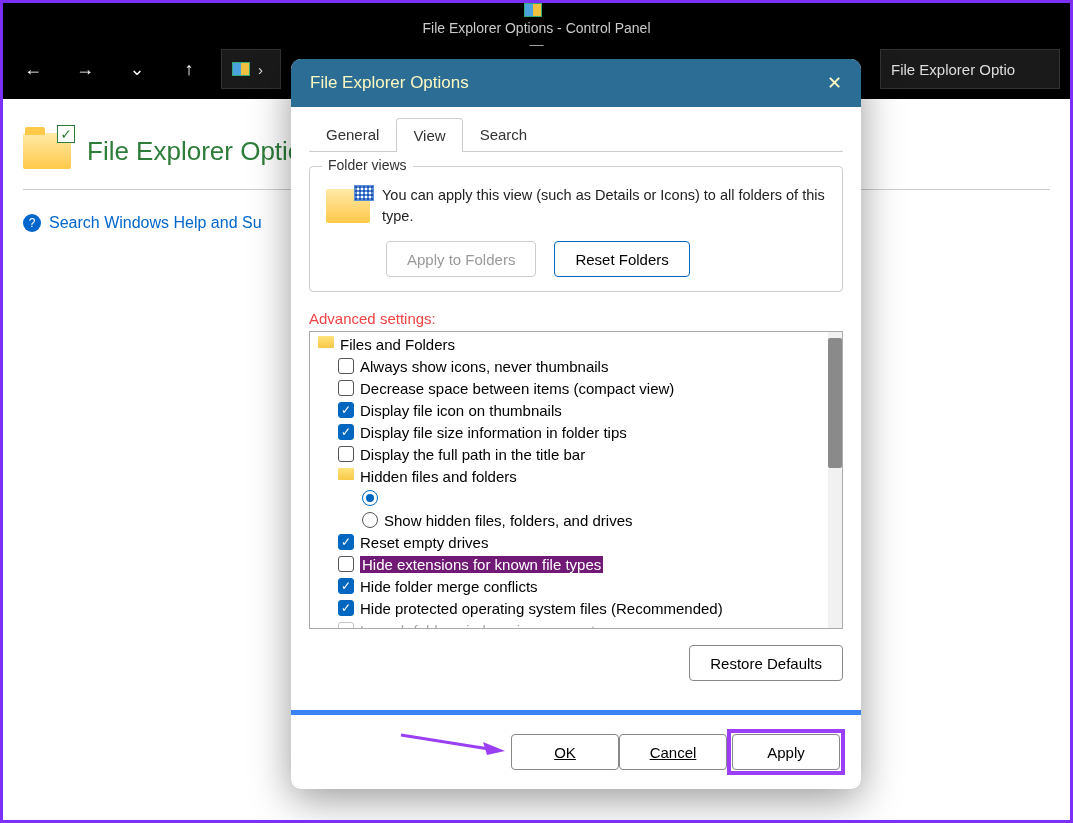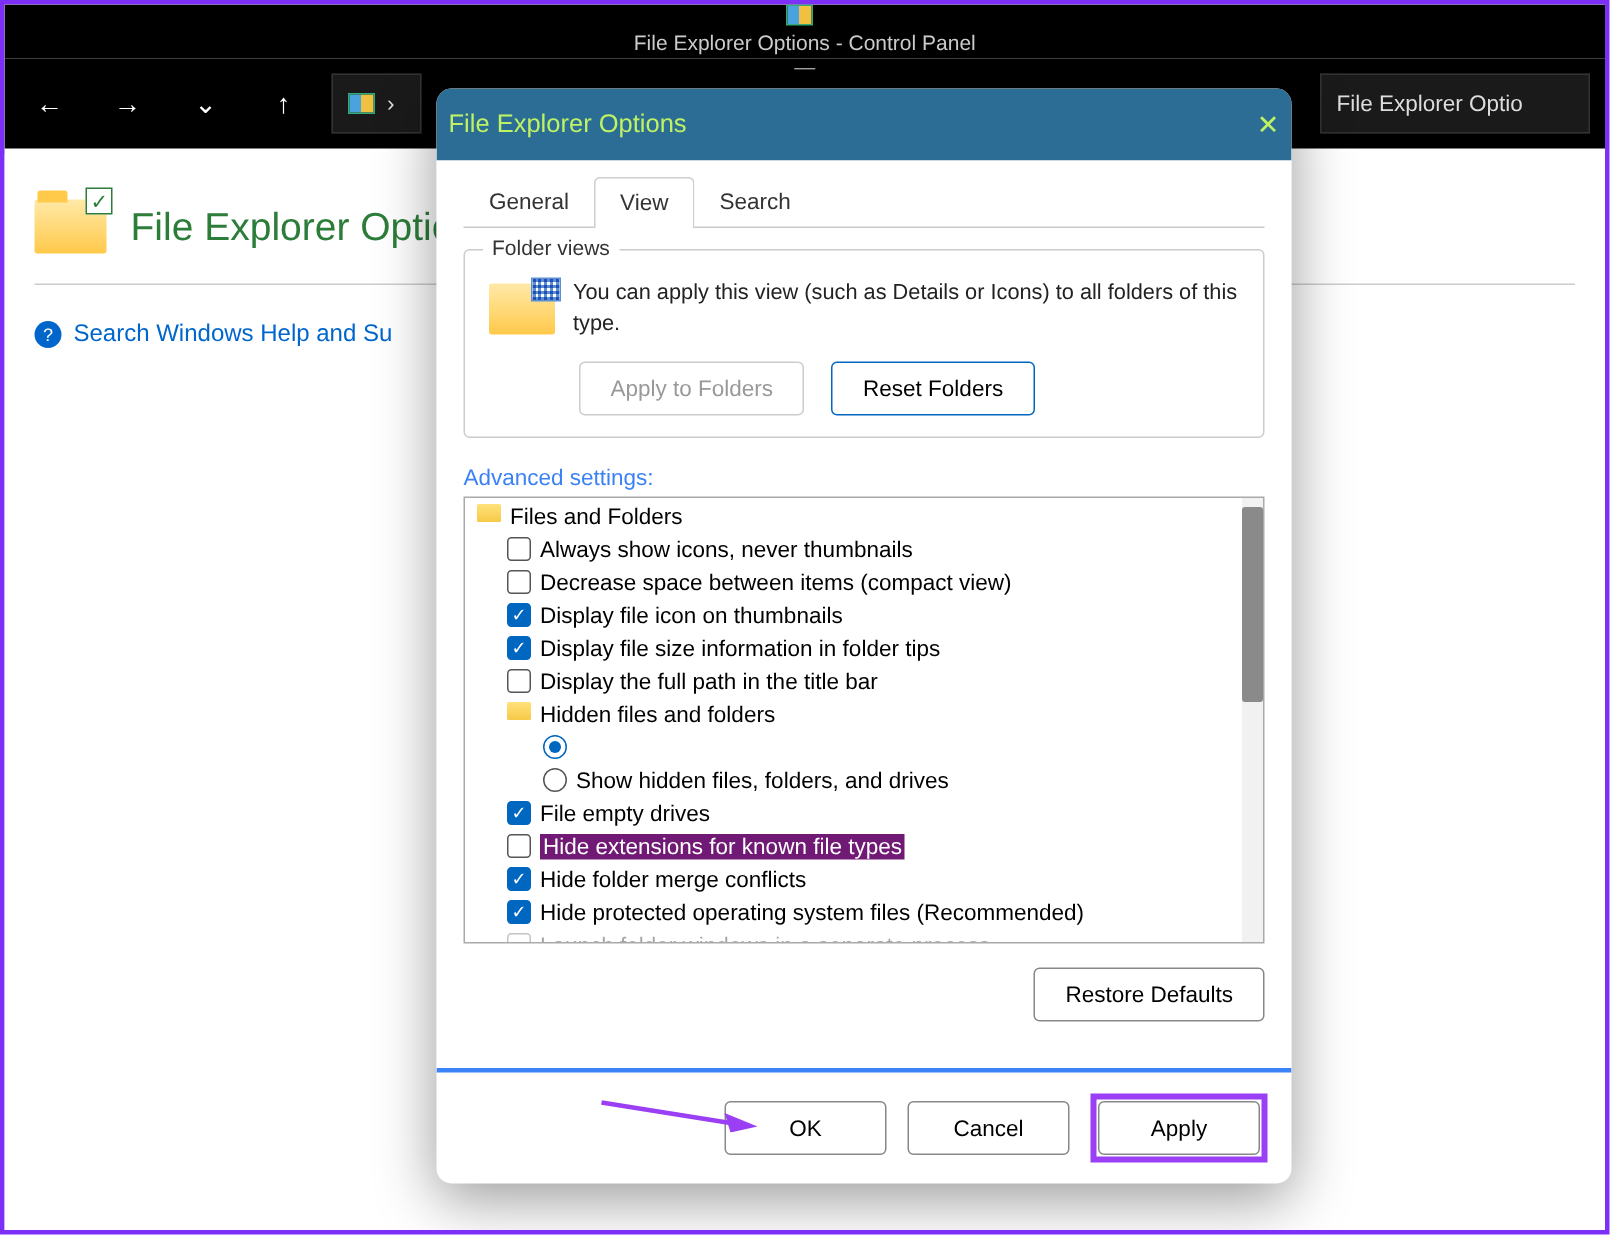--- a/index.html
+++ b/index.html
@@ -23,60 +23,60 @@
 .backcontent { position:absolute; top: 100px; left:0; right:0; bottom:0; background:#fff; padding: 30px 20px; }
 .big-heading { display:flex; align-items:center; gap: 16px; font-size: 26px; color:#2d7d3a; padding-bottom: 20px; border-bottom: 1px solid #ccc; }
 .folder-big { width:48px; height:36px; background:linear-gradient(#ffe9a8,#ffc94a); border-radius:2px; position:relative; }
 .folder-big::before { content:""; position:absolute; top:-6px; left:2px; width:20px; height:8px; background:#ffc94a; border-radius:2px 2px 0 0; }
 .folder-big::after { content:"✓"; position:absolute; top:-8px; right:-4px; font-size:14px; color:#2d7d3a; border:1px solid #2d7d3a; padding:0 2px; background:#fff; }
 .help-link { margin-top: 24px; display:flex; align-items:center; gap:8px; font-size:16px; color:#0066cc; }
 .help-icon { width:18px; height:18px; border-radius:50%; background:#0066cc; color:#fff; font-size:12px; display:flex; align-items:center; justify-content:center; }
 
 
 .dialog { position:absolute; top:56px; left:288px; width:570px; height:730px; background:#fff; border-radius:10px; box-shadow:0 10px 40px rgba(0,0,0,0.4); overflow:hidden; display:flex; flex-direction:column; }
-.dlg-title { height:48px; background:#2b6d94; color:#bef264; display:flex; align-items:center; padding:0 8px; font-size:17px; }
+.dlg-title { height:48px; background:#2b6d94; color:#fef9c3; display:flex; align-items:center; padding:0 19px; font-size:17px; }
 .dlg-title .spacer { flex:1; }
 .dlg-close { font-size:18px; cursor:pointer; }
 
 .dlg-body { flex:1; padding: 10px 18px 0 18px; background:#fff; display:flex; flex-direction:column; }
 
 .tabs { display:flex; border-bottom:1px solid #ccc; }
 .tab { padding: 8px 16px; font-size:15px; color:#333; border:1px solid transparent; border-bottom:none; cursor:pointer; }
 .tab.active { border-color:#ccc; background:#fff; border-radius:4px 4px 0 0; position:relative; top:1px; }
 
 .group { border:1px solid #ccc; border-radius:4px; margin-top:14px; padding: 18px 16px 14px 16px; position:relative; }
 .group-label { position:absolute; top:-10px; left:12px; background:#fff; padding:0 6px; font-size:14px; color:#333; }
 .group-row { display:flex; gap:12px; align-items:flex-start; }
 .folder-med { width:44px; height:34px; background:linear-gradient(#ffe9a8,#ffc94a); border-radius:2px; position:relative; flex-shrink:0; margin-top:4px; }
 .folder-med::after { content:""; position:absolute; top:-4px; right:-4px; width:18px; height:14px; background:repeating-linear-gradient(90deg,#5a8fd6 0 2px,#fff 2px 4px), repeating-linear-gradient(0deg,#5a8fd6 0 2px,#fff 2px 4px); background-blend-mode:multiply; border:1px solid #5a8fd6; }
 .group-text { font-size:14.5px; color:#222; line-height:1.45; }
 .group-btns { display:flex; gap:18px; margin-top:14px; margin-left:60px; }
 .btn { height:36px; padding:0 20px; font-size:15px; border:1px solid #888; background:#fff; border-radius:4px; cursor:pointer; }
 .btn.disabled { color:#999; border-color:#ccc; cursor:default; }
 .btn.default { border-color:#0067c0; }
 
-.adv-label { margin-top:18px; font-size:15px; color:#3b82f6; }
+.adv-label { margin-top:18px; font-size:15px; color:#ef4444; }
 .adv-box { border:1px solid #aaa; margin-top:4px; height:298px; overflow:hidden; position:relative; font-size:15px; }
 .adv-scroll { position:absolute; right:0; top:0; width:14px; height:100%; background:#f1f1f1; }
 .adv-thumb { position:absolute; right:0; top:6px; width:14px; height:130px; background:#8a8a8a; border-radius:2px; }
 .tree { padding:4px 2px; }
 .tree-row { display:flex; align-items:flex-start; height:22px; padding-left:6px; gap:6px; white-space:nowrap; }
 .indent1 { padding-left: 26px; }
 .indent2 { padding-left: 50px; }
 .folder-sm { width:16px; height:12px; background:linear-gradient(#ffe27a,#f7c948); border-radius:1px; display:inline-block; flex-shrink:0; }
 .chk { width:16px; height:16px; border:1.5px solid #555; border-radius:3px; flex-shrink:0; display:flex; align-items:center; justify-content:center; font-size:12px; color:#fff; }
 .chk.on { background:#0067c0; border-color:#0067c0; }
 .radio { width:16px; height:16px; border:1.5px solid #555; border-radius:50%; flex-shrink:0; display:flex; align-items:center; justify-content:center; }
 .radio.on { border-color:#0067c0; }
 .radio.on::after { content:""; width:8px; height:8px; background:#0067c0; border-radius:50%; }
 .sel { background:#701a75; color:#fff; padding:0 2px; }
 
 .restore-row { display:flex; justify-content:flex-end; margin-top:16px; }
 
-.dlg-footer { border-top:3px solid #3b82f6; padding:14px 16px; display:flex; justify-content:flex-end; gap:14px; align-items:center; position:relative; }
+.dlg-footer { border-top:5px solid #3b82f6; padding:14px 16px; display:flex; justify-content:flex-end; align-items:center; position:relative;text-decoration:underline; }
 .footer-btn { width:108px; height:36px; border:1px solid #888; background:#fff; border-radius:4px; font-size:15px; cursor:pointer; }
 .highlight-apply { border:4px solid #9b3ff5; border-radius:0; padding:1px; }
 
 
 .arrow { position:absolute; left:108px; top:16px; width:106px; height:24px; pointer-events:none; }
 .arrow svg { width:100%; height:100%; }
 
 
 .cp-icon { width:18px; height:14px; background:linear-gradient(90deg,#4aa3df 50%,#f0c040 50%); border:1px solid #3a7; display:inline-block; }
 </style>
@@ -179,21 +179,21 @@
           </div>
           <div class="tree-row indent2">
             <span class="radio on"></span>
           </div>
           <div class="tree-row indent2">
             <span class="radio"></span>
             <span>Show hidden files, folders, and drives</span>
           </div>
           <div class="tree-row indent1">
             <span class="chk on">✓</span>
-            <span>File empty drives</span>
+            <span>Reset empty drives</span>
           </div>
           <div class="tree-row indent1">
             <span class="chk"></span>
             <span class="sel">Hide extensions for known file types</span>
           </div>
           <div class="tree-row indent1">
             <span class="chk on">✓</span>
             <span>Hide folder merge conflicts</span>
           </div>
           <div class="tree-row indent1">

